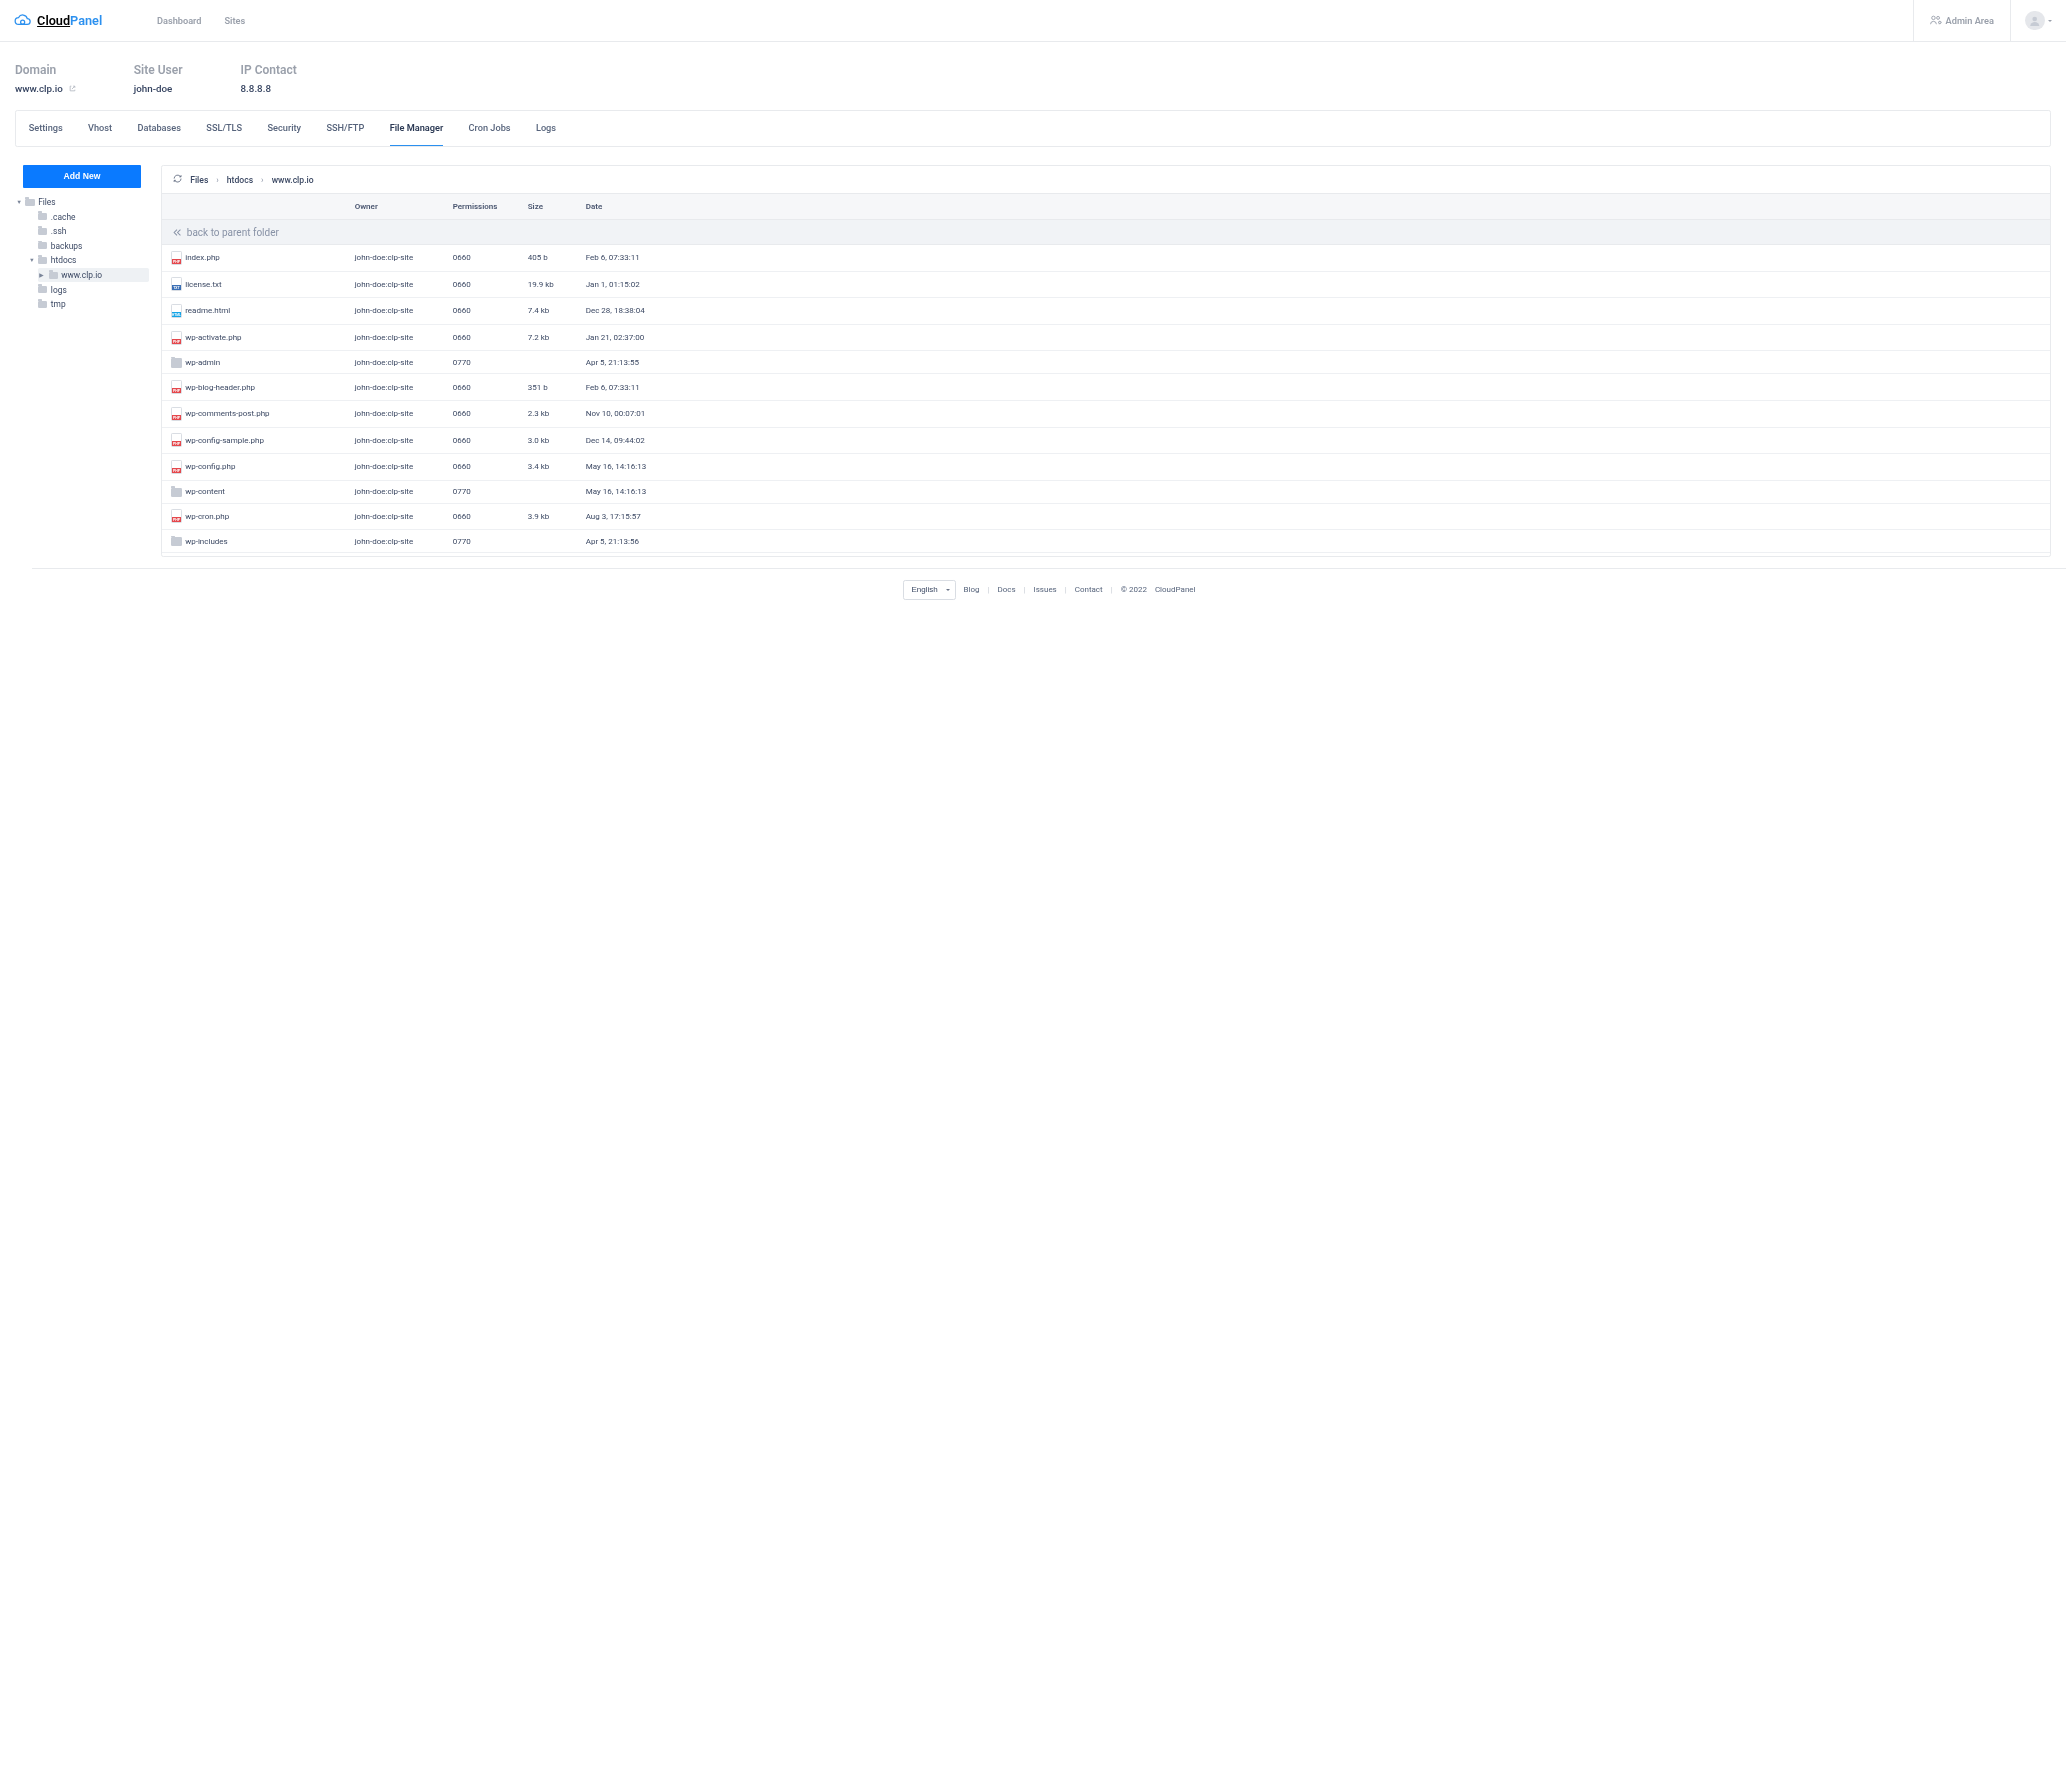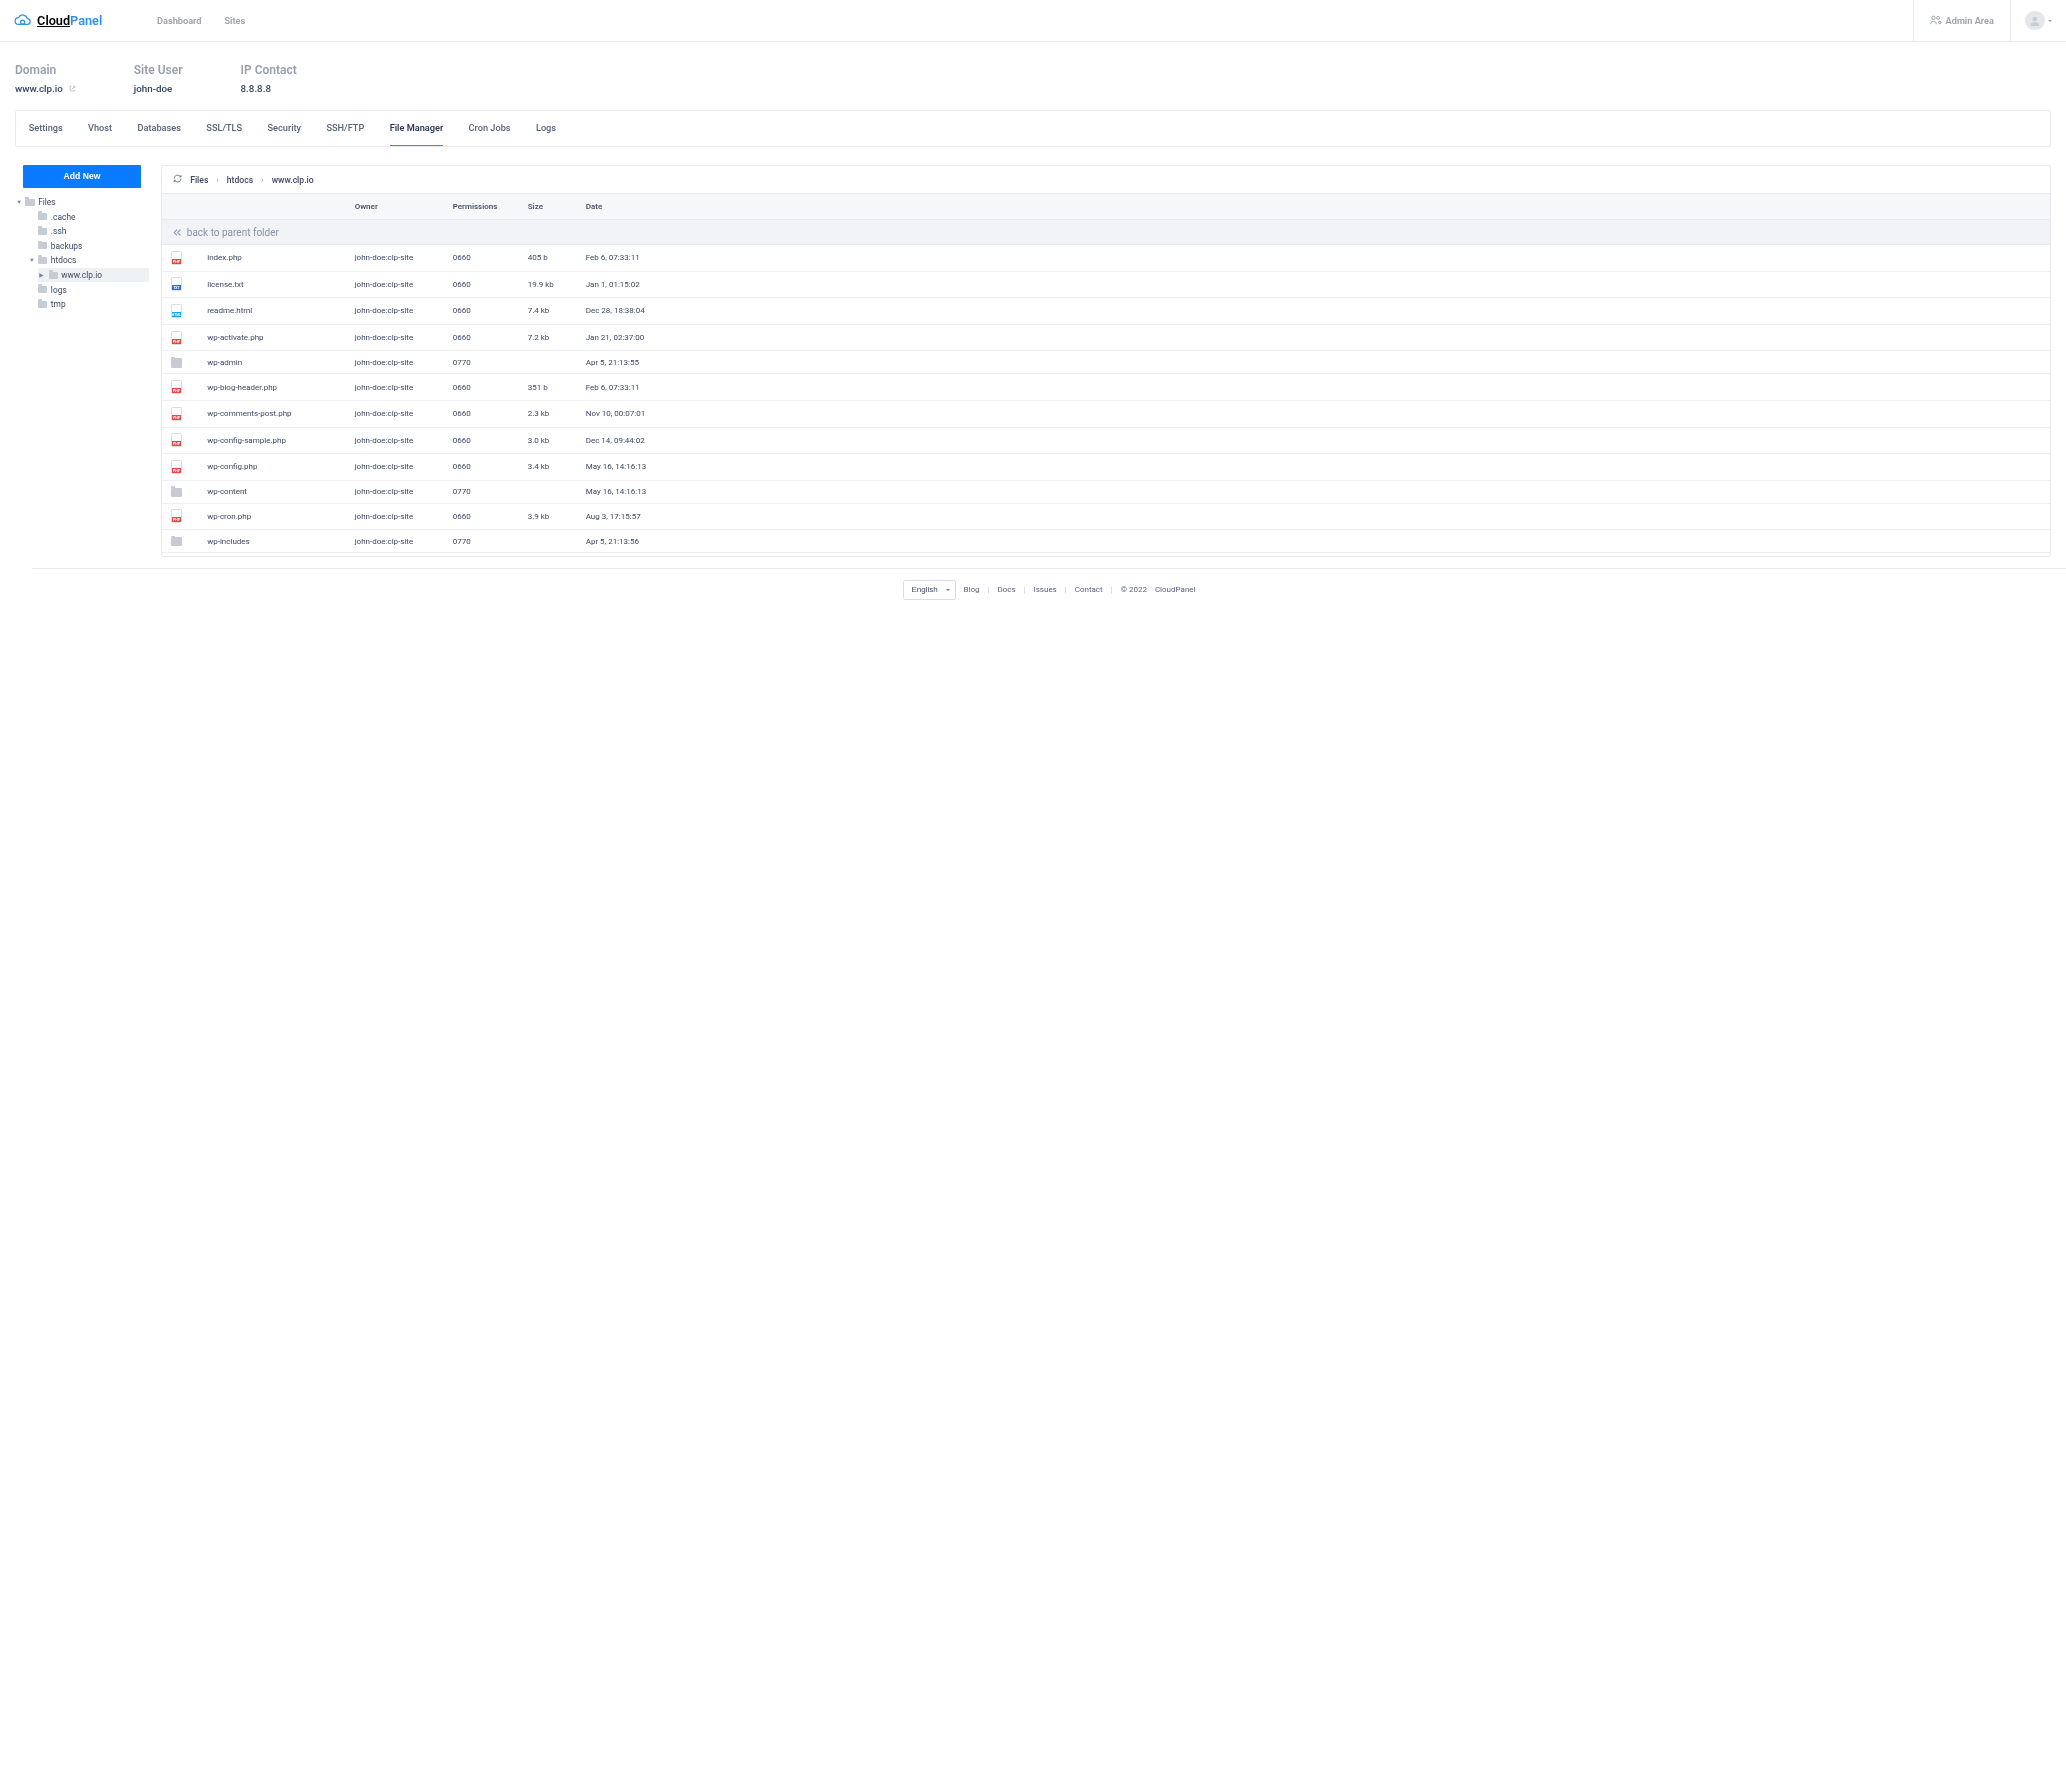--- a/index.html
+++ b/index.html
@@ -43,21 +43,21 @@
 .th { color: #4a5670; font-weight: 600; }
 .col-name { flex: 0 0 184px; padding-left: 9.2px; }
 .col-owner { flex: 0 0 98px; }
 .col-perm { flex: 0 0 75px; }
 .col-size { flex: 0 0 58px; }
 .col-date { flex: 1; }
 .back-row { display: flex; align-items: center; gap: 5.8px; padding: 6.3px 11.5px; background: #f1f3f6; color: #8892a6; cursor: pointer; font-size: 10px; border-bottom: 0.6px solid #e8eaed; }
 .file-body { max-height: 311px; overflow-y: auto; }
 .file-row { display: flex; align-items: center; border-bottom: 0.6px solid #eef0f3; cursor: pointer; }
 .td { color: #3b4863; padding-top: 5.8px; padding-bottom: 5.8px; }
-.name-cell { display: flex; align-items: center; gap: 25px; padding-left: 9.2px; }
+.name-cell { display: flex; align-items: center; gap: 3px; padding-left: 9.2px; }
 .file-icon { width: 11.5px; height: 14px; border-radius: 1.2px; position: relative; flex-shrink: 0; }
 .file-icon.php { background: linear-gradient(#fff 0 60%, #e5484d 60% 100%); border: 0.6px solid #d9dde3; }
 .file-icon.php::after { content: "PHP"; position: absolute; bottom: 0; left: 0; right: 0; font-size: 3.5px; color: #fff; text-align: center; font-weight: 700; }
 .file-icon.txt { background: linear-gradient(#fff 0 60%, #3a6fb5 60% 100%); border: 0.6px solid #d9dde3; }
 .file-icon.txt::after { content: "TXT"; position: absolute; bottom: 0; left: 0; right: 0; font-size: 3.5px; color: #fff; text-align: center; font-weight: 700; }
 .file-icon.html { background: linear-gradient(#fff 0 60%, #15a4e6 60% 100%); border: 0.6px solid #d9dde3; }
 .file-icon.html::after { content: "HTML"; position: absolute; bottom: 0; left: 0; right: 0; font-size: 3.2px; color: #fff; text-align: center; font-weight: 700; }
 .file-icon.folder { background: #c6cbd4; height: 9.2px; width: 11.5px; border-radius: 1.2px; margin-top: 1.2px; }
 .file-icon.folder::before { content: ""; position: absolute; top: -1.7px; left: 0; width: 4.6px; height: 1.7px; background: #c6cbd4; border-radius: 0.6px 0.6px 0 0; }
 .file-icon.folder::after { content: none; }

